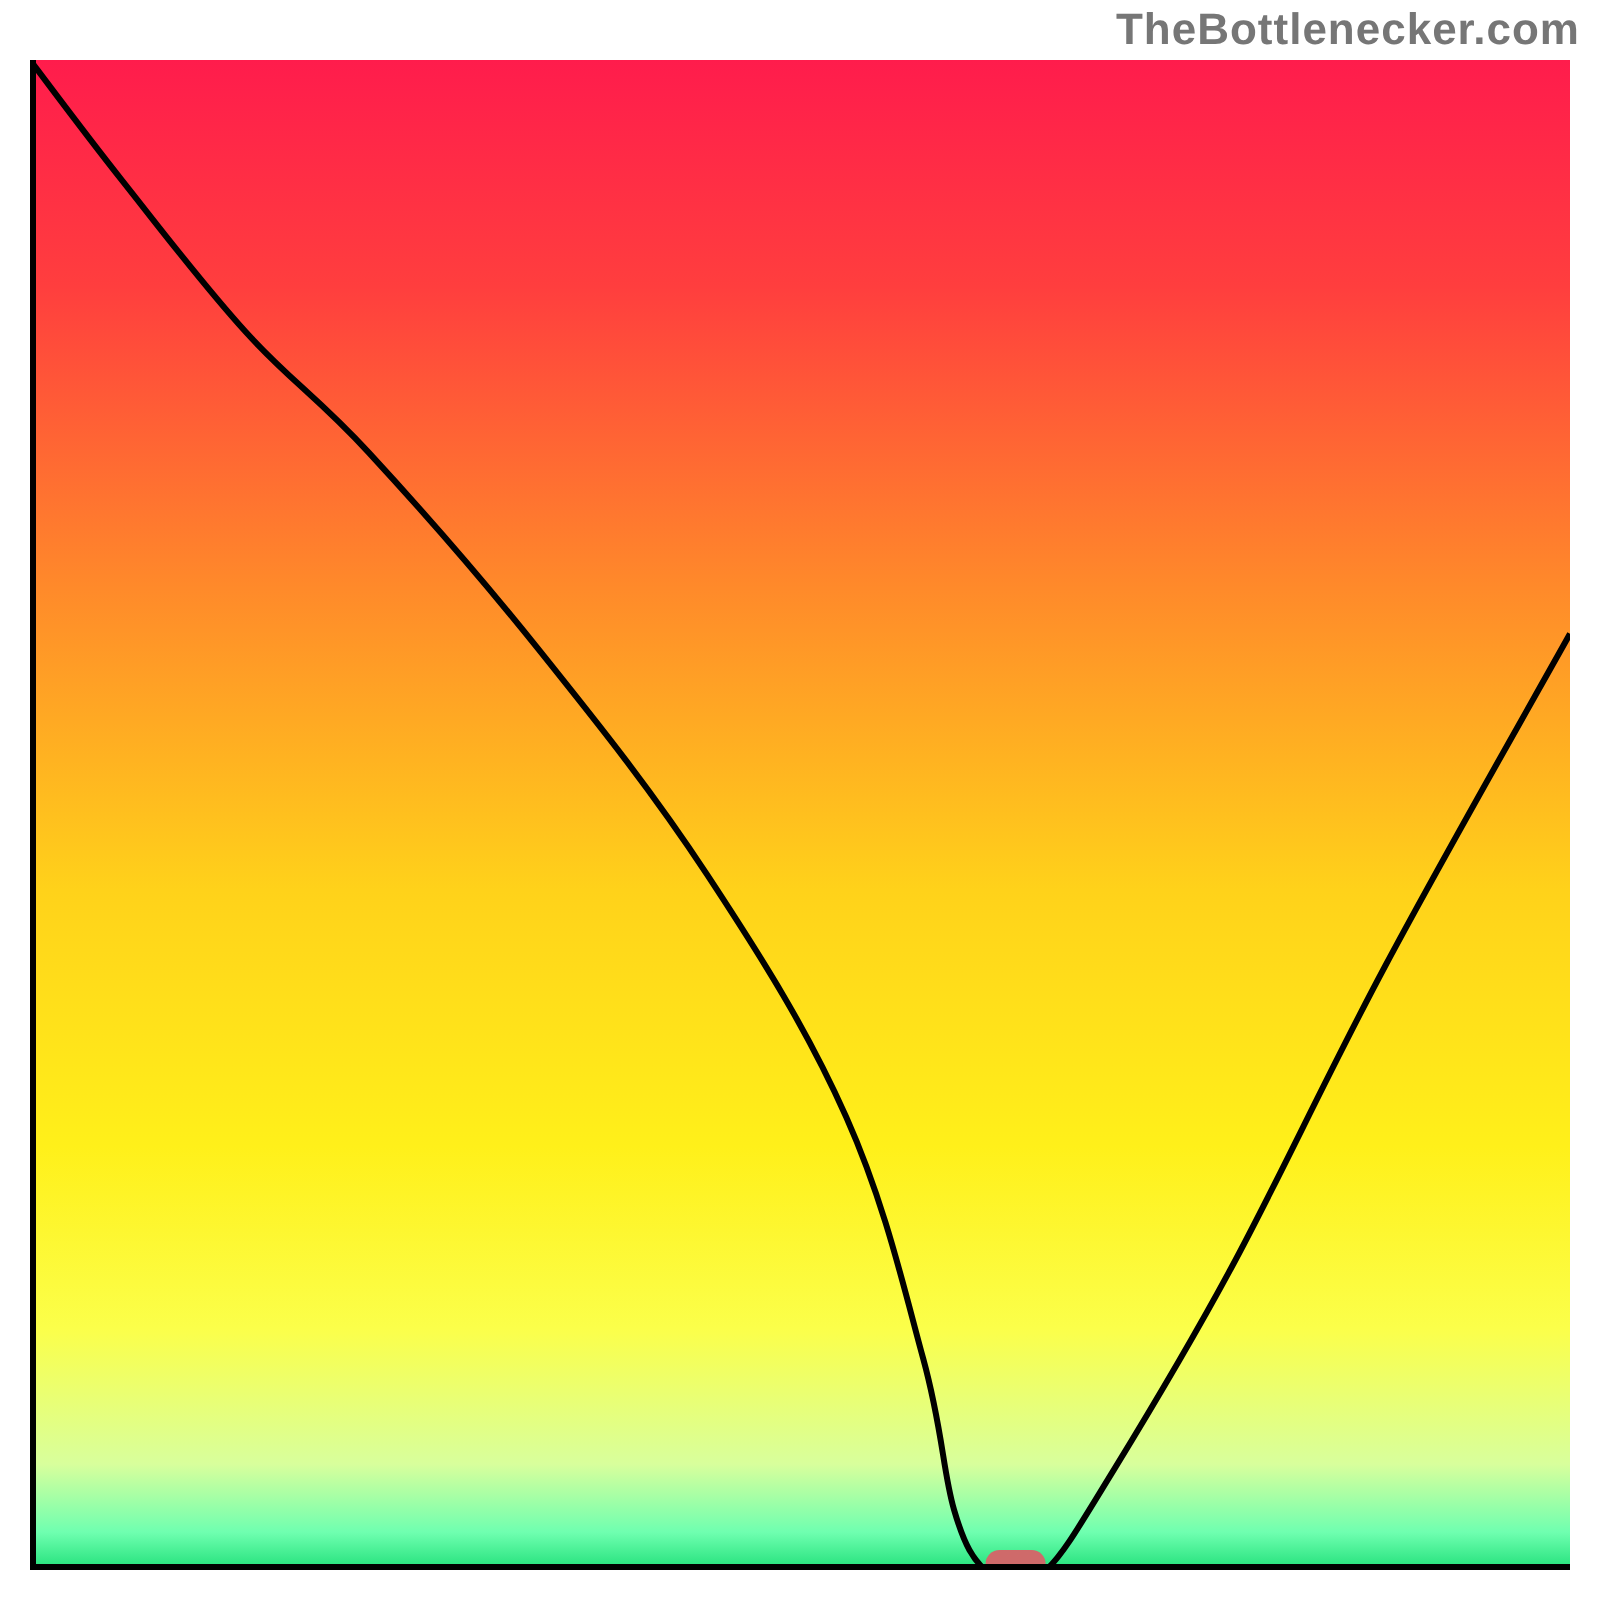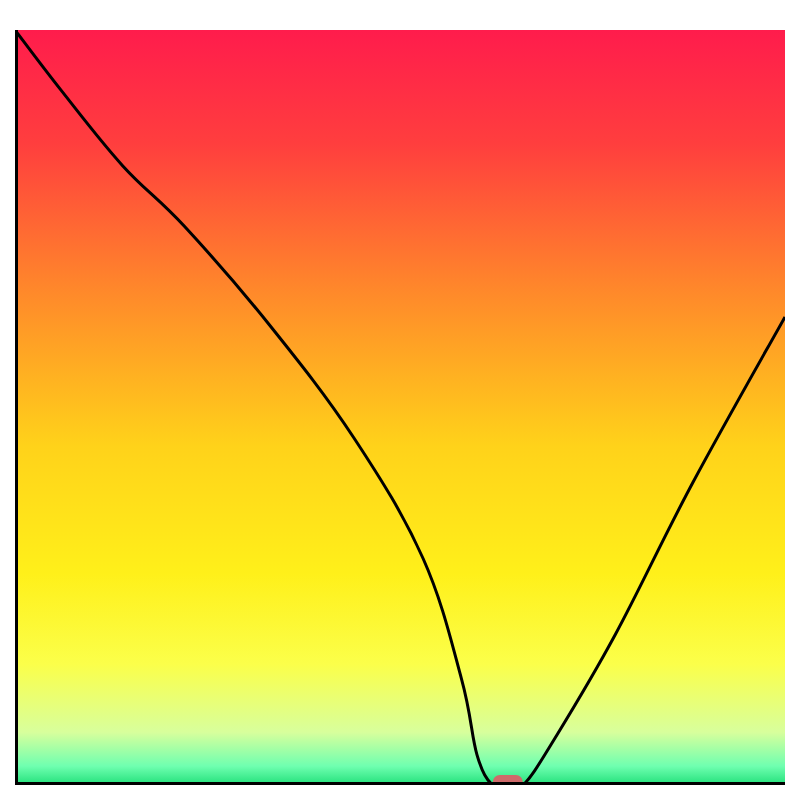--- a/index.html
+++ b/index.html
@@ -32,20 +32,21 @@
     width: 770px;
     height: 755px;
     display: block;
   }
 </style>
 </head>
 <body>
 
 <div class="chart-wrap">
 
+  <div class="attribution">TheBottlenecker.com</div>
 
   <svg class="plot" viewBox="0 0 770 755" preserveAspectRatio="none">
     <defs>
       <linearGradient id="bg-grad" x1="0" y1="0" x2="0" y2="1">
           <stop offset="0.00%" stop-color="#ff1c4c"></stop>
           <stop offset="15.00%" stop-color="#ff3e3e"></stop>
           <stop offset="35.00%" stop-color="#ff8a2a"></stop>
           <stop offset="55.00%" stop-color="#ffd21a"></stop>
           <stop offset="72.00%" stop-color="#fff01a"></stop>
           <stop offset="84.00%" stop-color="#fbff4a"></stop>

